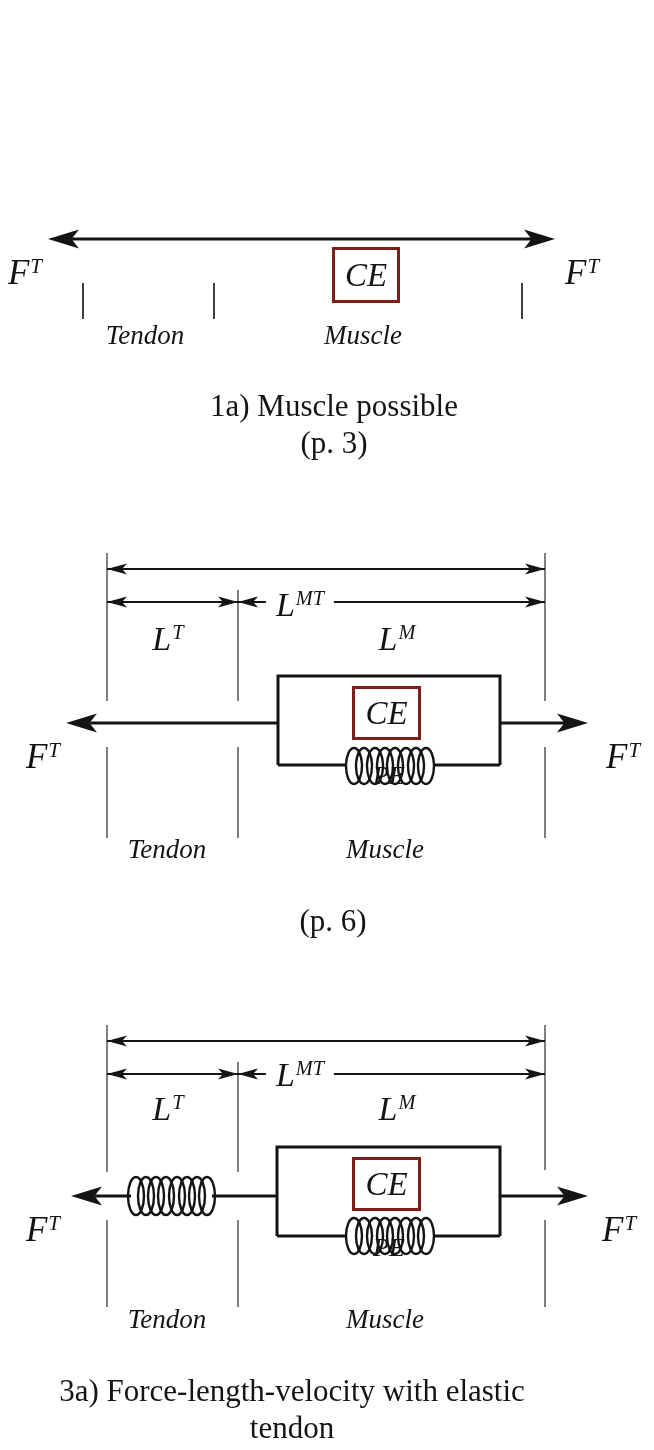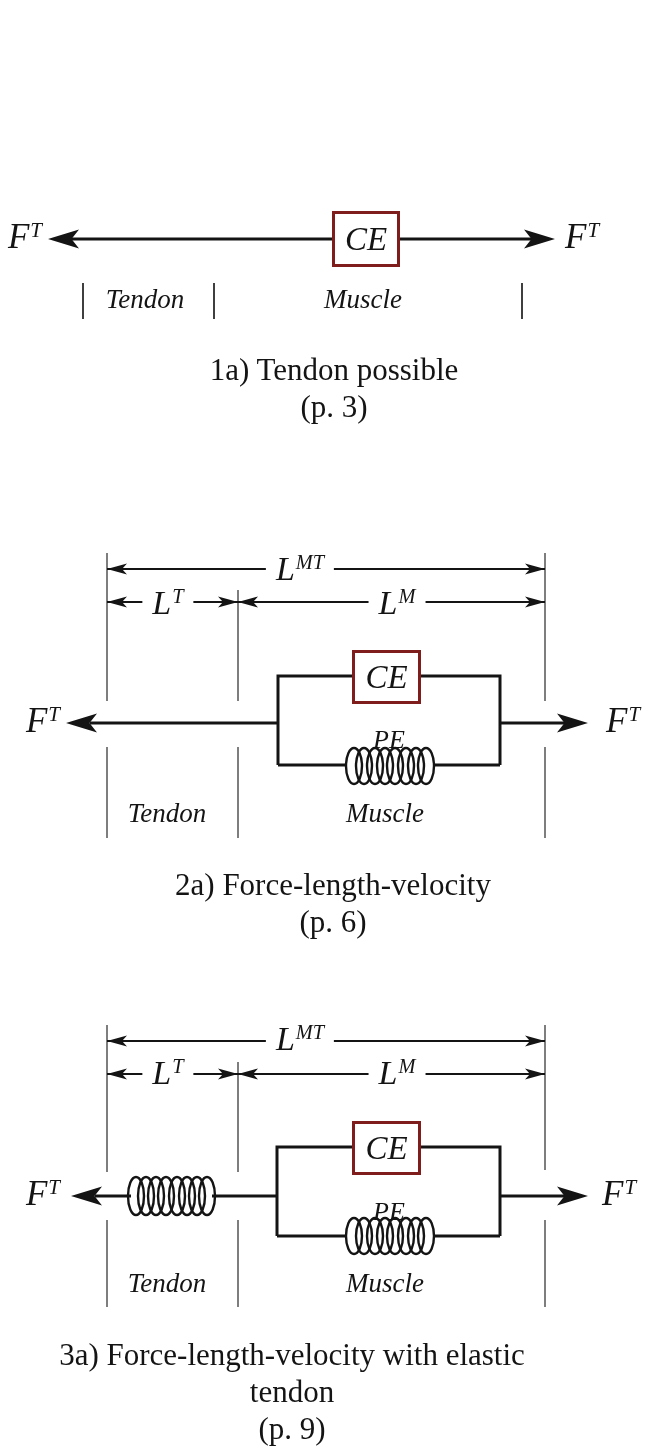--- a/index.html
+++ b/index.html
@@ -5,21 +5,21 @@
   html,body{margin:0;padding:0;background:#ffffff;}
   .stage{
     position:relative;
     width:654px;height:1450px;
     background:#ffffff;
     font-family:"Liberation Serif","DejaVu Serif",serif;
     color:#141414;
     overflow:hidden;
   }
   .stage svg{position:absolute;left:0;top:0;}
-  .abs{position:absolute;}
+  .abs{position:absolute;margin-top:36px;}
   
   .symlabel{
     font-style:italic;
     font-size:35px;
     line-height:36px;
     white-space:nowrap;
   }
   .dimlabel{
     font-style:italic;
     font-size:34px;
@@ -183,35 +183,34 @@
       </g>
     </g>
   </svg>
 
   <div class="abs symlabel" style="left:0;top:219;left:0px;top:219px;width:42px;text-align:right;"><span>F</span><span class="sup">T</span></div>
   <div class="abs symlabel" style="left:565px;top:219px;"><span>F</span><span class="sup">T</span></div>
   <div class="abs cebox" style="left:332px;top:211px;width:62px;height:50px;line-height:50px;"><span>CE</span></div>
   <div class="abs regionlabel" style="left:85px;top:282px;width:120px;">Tendon</div>
   <div class="abs regionlabel" style="left:303px;top:282px;width:120px;">Muscle</div>
   <div class="abs caption" style="left:134px;top:351px;width:400px;">
-    <div>1a) Tendon possible</div>
+    <div>1a) Muscle possible</div>
     <div>(p. 3)</div>
   </div>
 
   <div class="abs dimlabel" style="left:300px;top:552px;"><span>L</span><span class="sup">MT</span></div>
   <div class="abs dimlabel" style="left:168px;top:586px;"><span>L</span><span class="sup">T</span></div>
   <div class="abs dimlabel" style="left:397px;top:586px;"><span>L</span><span class="sup">M</span></div>
   <div class="abs symlabel" style="left:14px;top:703px;width:46px;text-align:right;"><span>F</span><span class="sup">T</span></div>
   <div class="abs symlabel" style="left:606px;top:703px;"><span>F</span><span class="sup">T</span></div>
   <div class="abs cebox" style="left:352px;top:650px;width:63px;height:48px;line-height:48px;"><span>CE</span></div>
   <div class="abs pelabel" style="left:349px;top:724px;width:80px;">PE</div>
   <div class="abs regionlabel" style="left:107px;top:796px;width:120px;">Tendon</div>
   <div class="abs regionlabel" style="left:325px;top:796px;width:120px;">Muscle</div>
   <div class="abs caption" style="left:133px;top:866px;width:400px;">
-    <div>2a) Force-length-velocity</div>
     <div>(p. 6)</div>
   </div>
 
   <div class="abs dimlabel" style="left:300px;top:1022px;"><span>L</span><span class="sup">MT</span></div>
   <div class="abs dimlabel" style="left:168px;top:1056px;"><span>L</span><span class="sup">T</span></div>
   <div class="abs dimlabel" style="left:397px;top:1056px;"><span>L</span><span class="sup">M</span></div>
   <div class="abs symlabel" style="left:14px;top:1176px;width:46px;text-align:right;"><span>F</span><span class="sup">T</span></div>
   <div class="abs symlabel" style="left:602px;top:1176px;"><span>F</span><span class="sup">T</span></div>
   <div class="abs cebox" style="left:352px;top:1121px;width:63px;height:48px;line-height:48px;"><span>CE</span></div>
   <div class="abs pelabel" style="left:349px;top:1196px;width:80px;">PE</div>

